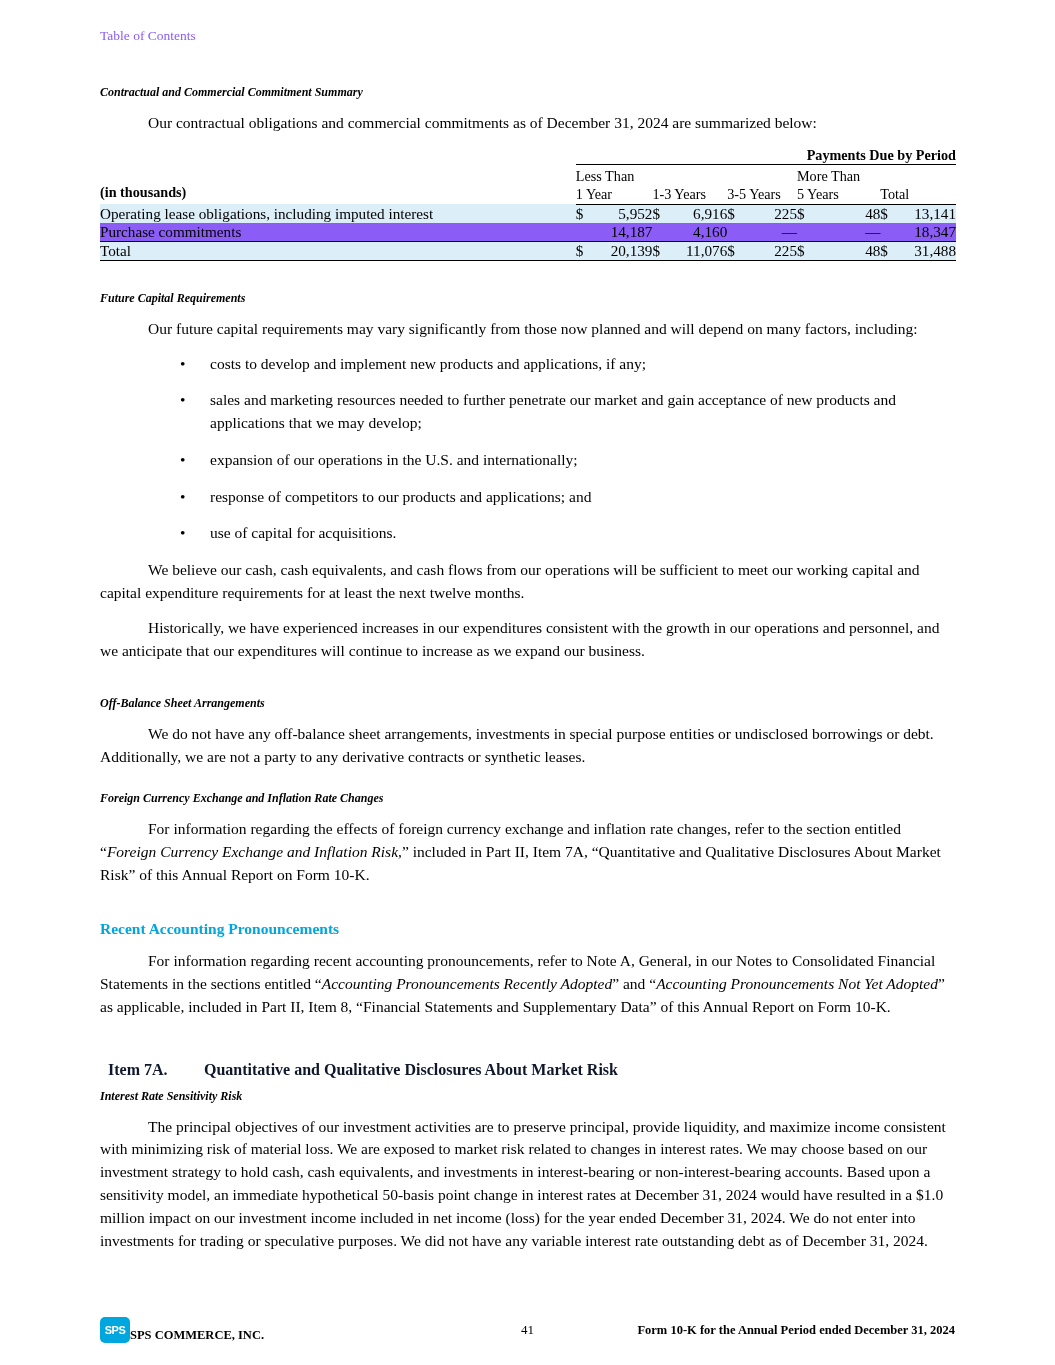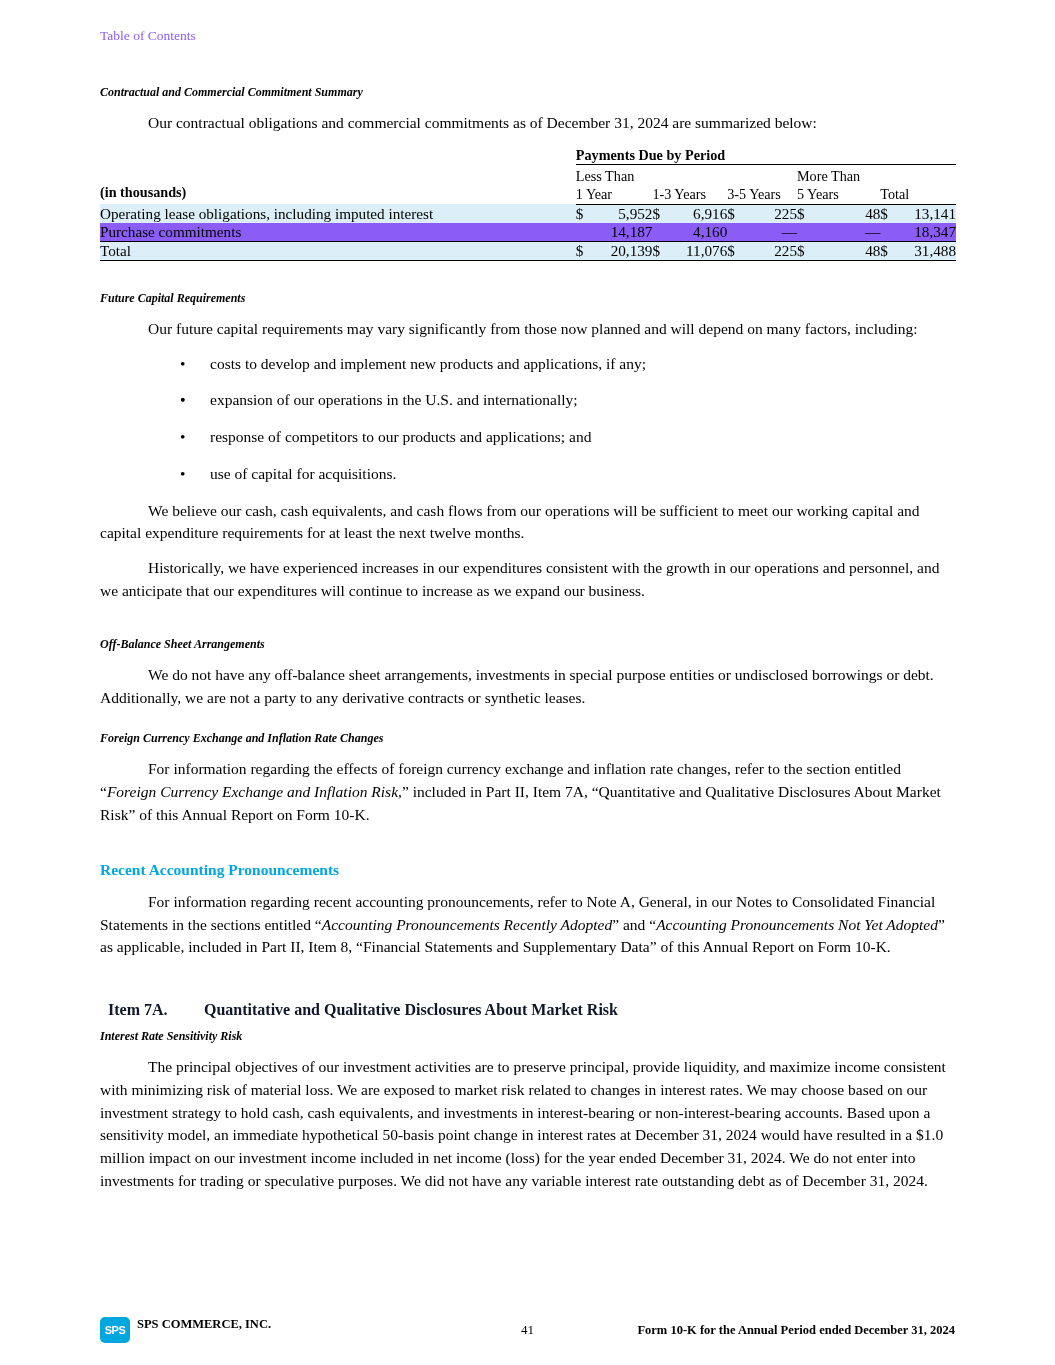--- a/index.html
+++ b/index.html
@@ -68,21 +68,21 @@
     border-collapse: collapse;
     width: 856px;
     margin: 10px 0 0 0;
     font-size: 14.6px;
   }
   table.fin td, table.fin th {
     padding: 0;
     vertical-align: bottom;
   }
   .hdr-group {
-    text-align: left;
+    text-align: right;
     font-weight: bold;
     font-size: 14.2px;
     padding-bottom: 2px;
   }
   .rule-group {
     border-bottom: 1px solid #000;
   }
   .colhdr {
     text-align: left;
     font-weight: normal;
@@ -146,22 +146,21 @@
     left: 100px;
     right: 100px;
     bottom: 22px;
     display: flex;
     align-items: center;
     font-size: 12.5px;
     font-weight: bold;
   }
   .footer-left {
     display: flex;
-    align-items: flex-start;
-    gap: 7px;
+    align-items: flex-end;
     width: 420px;
   }
   .logo {
     width: 30px; height: 26px;
     border-radius: 5px;
     background: #00A6DE;
     color: #fff;
     font-size: 11px;
     font-weight: bold;
     display: flex;
@@ -272,21 +271,21 @@
     </table>
 
   <div class="spacer-lg"></div>
 
   <div class="heading-italic">Future Capital Requirements</div>
 
   <p class="body indent">Our future capital requirements may vary significantly from those now planned and will depend on many factors, including:</p>
 
   <ul class="bullets">
     <li><span class="dot">•</span><span>costs to develop and implement new products and applications, if any;</span></li>
-    <li><span class="dot">•</span></li>
+    <li><span class="dot">•</span><span>sales and marketing resources needed to further penetrate our market and gain acceptance of new products and applications that we may develop;</span></li>
     <li><span class="dot">•</span><span>expansion of our operations in the U.S. and internationally;</span></li>
     <li><span class="dot">•</span><span>response of competitors to our products and applications; and</span></li>
     <li><span class="dot">•</span><span>use of capital for acquisitions.</span></li>
   </ul>
 
   <p class="body indent">We believe our cash, cash equivalents, and cash flows from our operations will be sufficient to meet our working capital and capital expenditure requirements for at least the next twelve months.</p>
   <p class="body indent">Historically, we have experienced increases in our expenditures consistent with the growth in our operations and personnel, and we anticipate that our expenditures will continue to increase as we expand our business.</p>
 
   <div class="spacer-md"></div>
 

